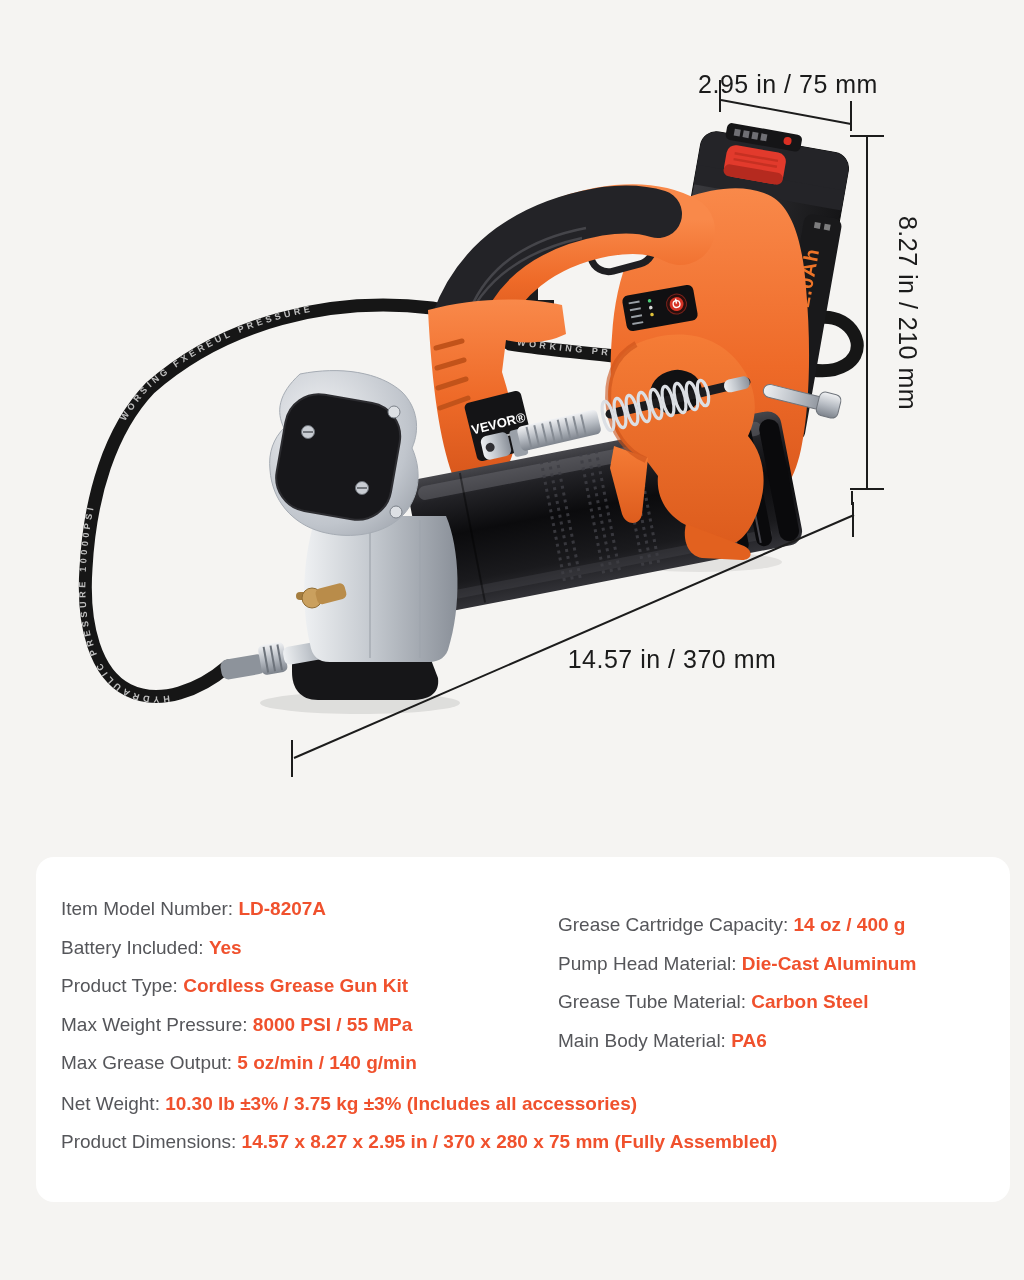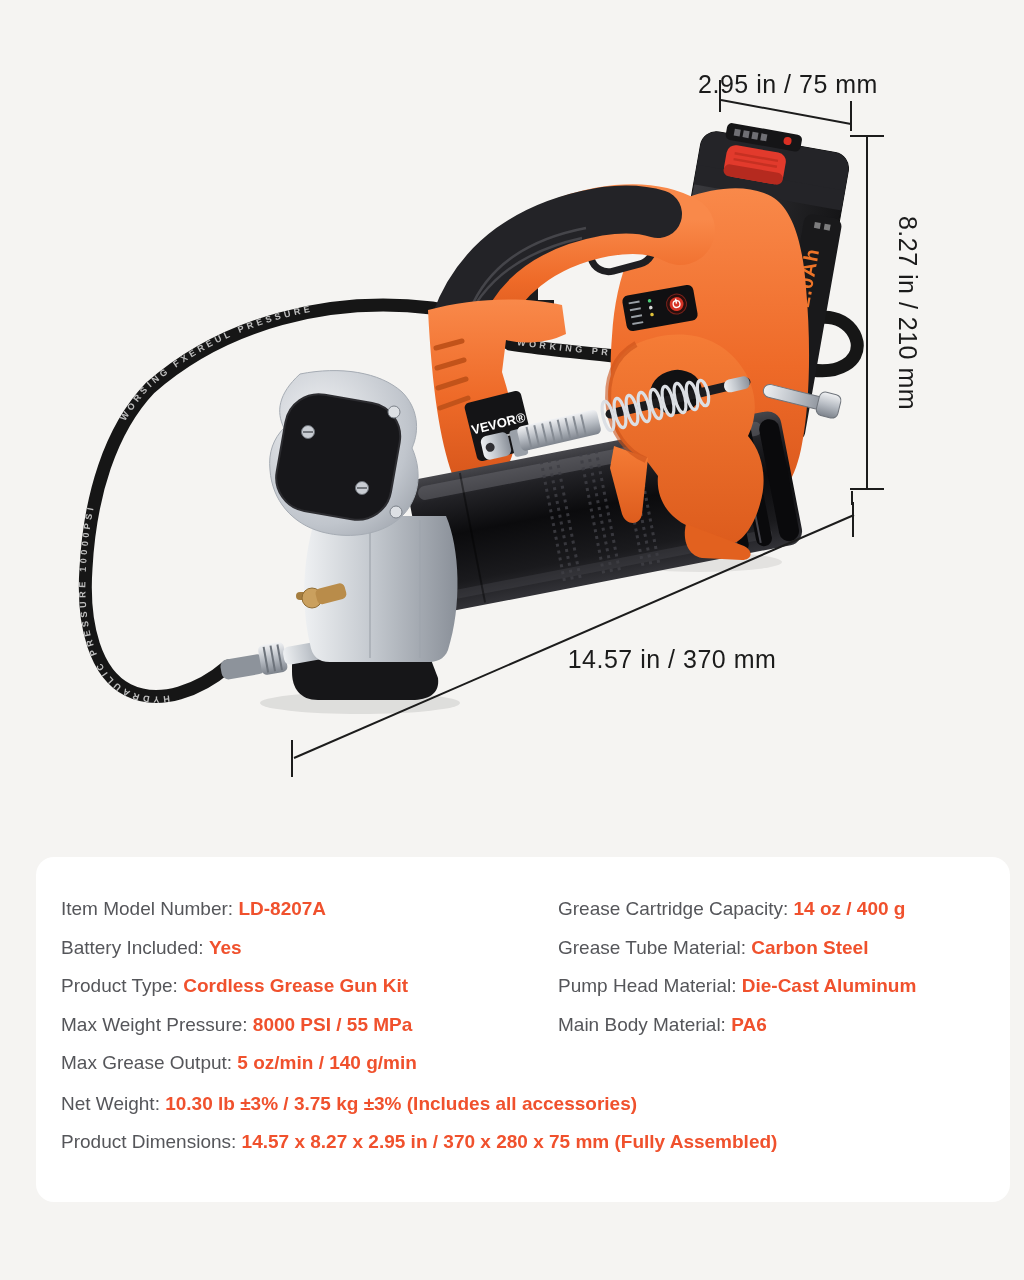--- a/index.html
+++ b/index.html
@@ -7,21 +7,21 @@
        background:#f5f4f2;font-family:"Liberation Sans",sans-serif;}
   .stage{position:absolute;left:0;top:0;width:1024px;height:1280px;}
   svg text{font-family:"Liberation Sans",sans-serif;}
   .dim-text{font-size:25px;fill:#1b1b1b;letter-spacing:.5px;}
   .hose-text{font-size:9px;fill:#ffffff;opacity:.72;letter-spacing:3.5px;font-weight:bold;}
   .card{position:absolute;left:36px;top:857px;width:974px;height:345px;
         background:#ffffff;border-radius:18px;box-sizing:border-box;
         padding:33px 20px 0 25px;font-size:19px;color:#55565a;}
   .spec-cols{display:flex;}
   .spec-col-left{width:497px;}
-  .spec-col-right{flex:1;}
+  .spec-col-right{flex:1;margin-top:16px;}
   .spec-row{line-height:38.5px;white-space:nowrap;}
   .spec-label{color:#55565a;}
   .spec-value{color:#f0512d;font-weight:bold;}
   .spec-full{margin-top:2px;}
 </style>
 </head>
 <body>
 
 <div class="stage">
 
@@ -304,24 +304,24 @@
       </div>
       <div class="spec-row">
         <span class="spec-label">Max Grease Output: </span><span class="spec-value">5 oz/min / 140 g/min</span>
       </div>
     </div>
     <div class="spec-col-right">
       <div class="spec-row">
         <span class="spec-label">Grease Cartridge Capacity: </span><span class="spec-value">14 oz / 400 g</span>
       </div>
       <div class="spec-row">
+        <span class="spec-label">Pump Head Material: </span><span class="spec-value">Die-Cast Aluminum</span>
+      </div>
+      <div class="spec-row">
         <span class="spec-label">Grease Tube Material: </span><span class="spec-value">Carbon Steel</span>
-      </div>
-      <div class="spec-row">
-        <span class="spec-label">Pump Head Material: </span><span class="spec-value">Die-Cast Aluminum</span>
       </div>
       <div class="spec-row">
         <span class="spec-label">Main Body Material: </span><span class="spec-value">PA6</span>
       </div>
     </div>
   </div>
   <div class="spec-full">
     <div class="spec-row">
       <span class="spec-label">Net Weight: </span><span class="spec-value">10.30 lb ±3% / 3.75 kg ±3% (Includes all accessories)</span>
     </div>

